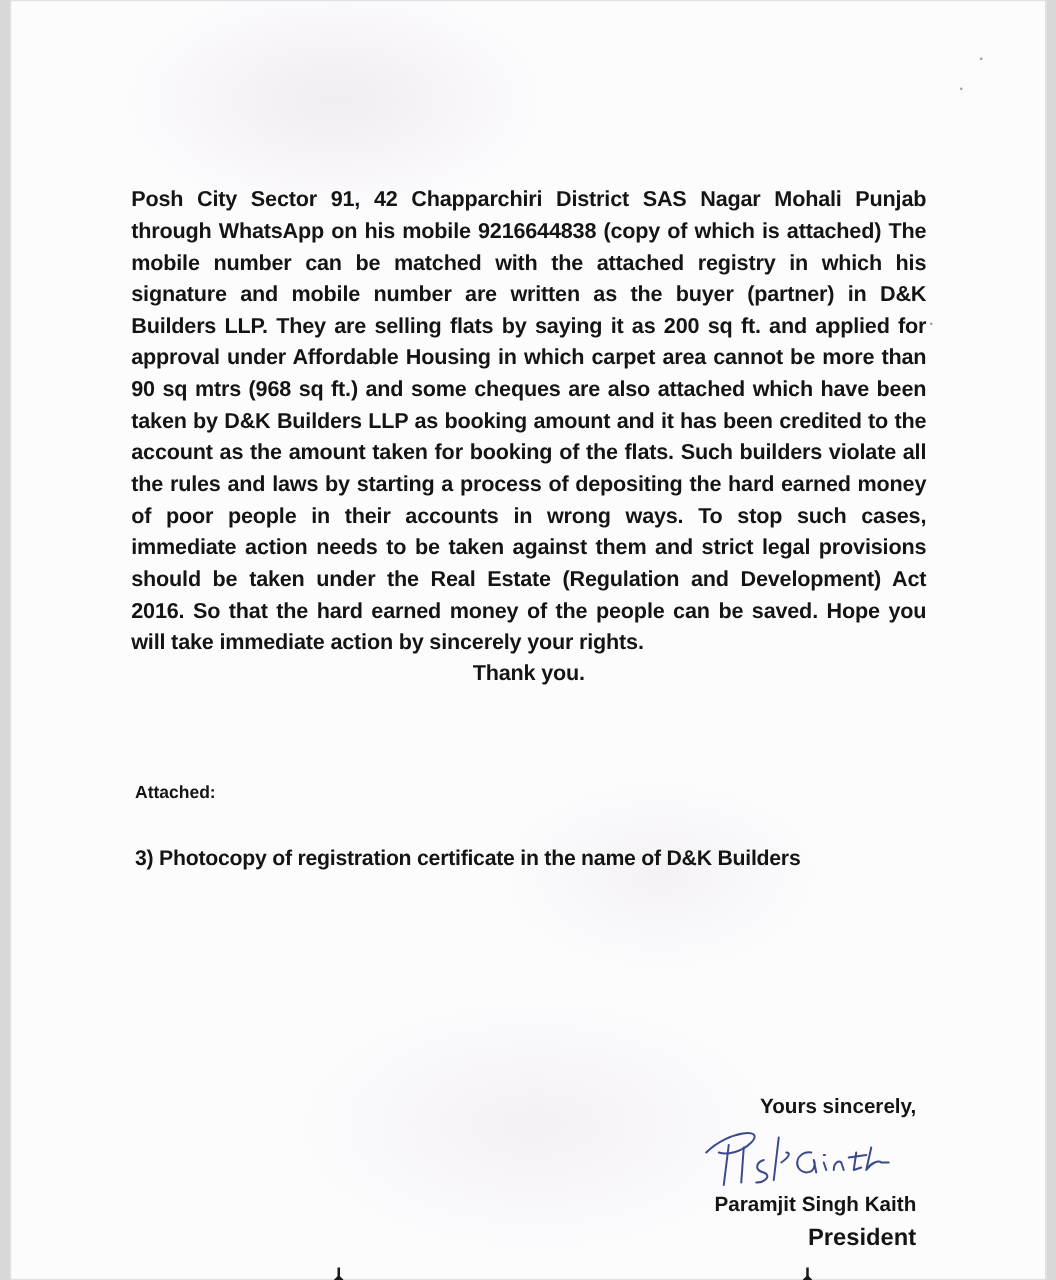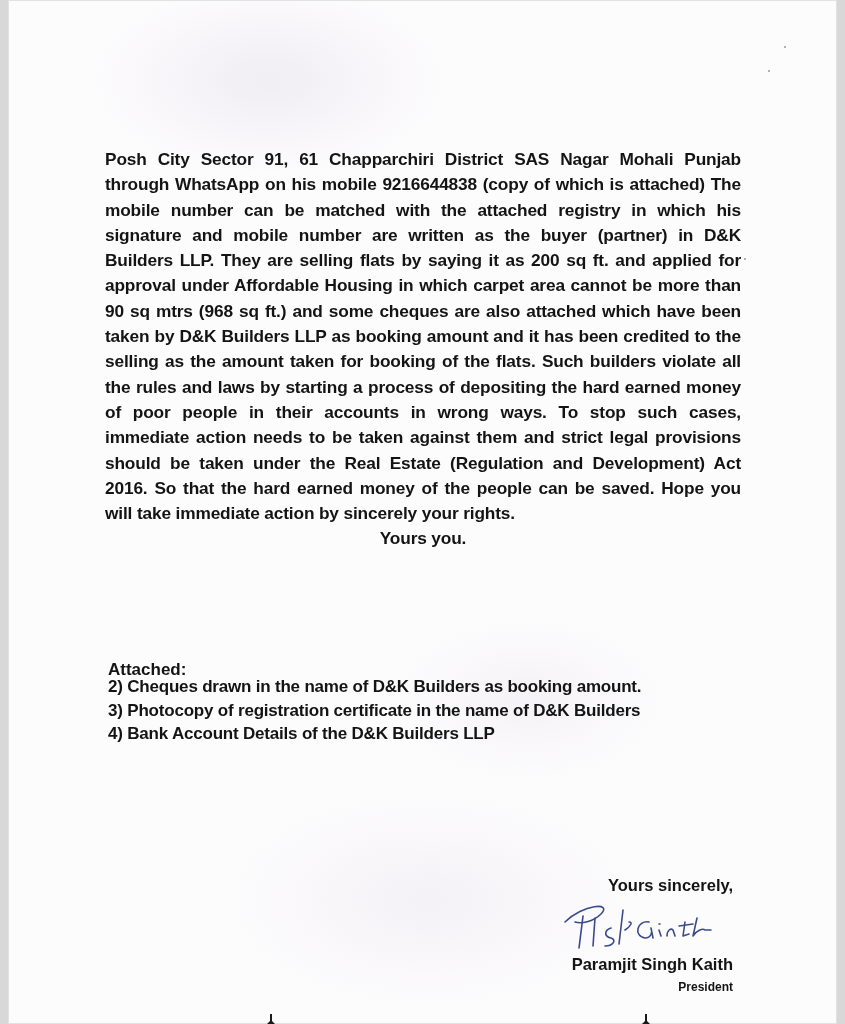--- a/index.html
+++ b/index.html
@@ -42,24 +42,23 @@
   }
   .thanks {
     margin: 0;
     text-align: center;
   }
   .attached-heading {
     position: absolute;
     left: 100px;
     top: 625px;
     font-family: "Liberation Sans", sans-serif;
-    font-size: 17px;
+    font-size: 14px;
     font-weight: bold;
     color: #141414;
-    margin-top: 35px;
   }
   .attach-list {
     position: absolute;
     left: 100px;
     top: 675px;
     width: 640px;
     margin: 0;
     padding: 0;
     list-style: none;
     font-family: "Liberation Sans", sans-serif;
@@ -95,21 +94,21 @@
     font-size: 16.5px;
     font-weight: bold;
     color: #141414;
     text-align: center;
   }
   .signer-title {
     position: absolute;
     right: 104px;
     top: 980px;
     font-family: "Liberation Sans", sans-serif;
-    font-size: 12px;
+    font-size: 19px;
     font-weight: bold;
     color: #141414;
     text-align: right;
   }
   .mark {
     position: absolute;
     width: 2px;
     height: 10px;
     background: #1a1a1a;
     top: 1014px;
@@ -132,47 +131,45 @@
     border-radius: 50%;
   }
 </style>
 </head>
 <body>
 
 <div class="page">
 
   <div class="body-text">
     <p class="para">
-      <span>Posh City Sector 91, 61 Chapparchiri District SAS Nagar Mohali </span>
+      <span>Posh City Sector 91, 42 Chapparchiri District SAS Nagar Mohali </span>
       <span>Punjab through WhatsApp on his mobile 9216644838 (copy of which </span>
       <span>is attached) The mobile number can be matched with the attached </span>
       <span>registry in which his signature and mobile number are written as the </span>
       <span>buyer (partner) in D&amp;K Builders LLP. They are selling flats by saying </span>
       <span>it as 200 sq ft. and applied for approval under Affordable Housing in </span>
       <span>which carpet area cannot be more than 90 sq mtrs (968 sq ft.) and </span>
       <span>some cheques are also attached which have been taken by D&amp;K </span>
       <span>Builders LLP as booking amount and it has been credited to the </span>
-      <span>selling as the amount taken for booking of the flats. Such builders </span>
+      <span>account as the amount taken for booking of the flats. Such builders </span>
       <span>violate all the rules and laws by starting a process of depositing the </span>
       <span>hard earned money of poor people in their accounts in wrong ways. </span>
       <span>To stop such cases, immediate action needs to be taken against </span>
       <span>them and strict legal provisions should be taken under the Real </span>
       <span>Estate (Regulation and Development) Act 2016. So that the hard </span>
       <span>earned money of the people can be saved. Hope you will take </span>
       <span>immediate action by sincerely your rights. </span>
     </p>
-    <p class="thanks">Yours you.</p>
+    <p class="thanks">Thank you.</p>
   </div>
 
   <div class="attached-heading">Attached:</div>
 
   <ul class="attach-list">
-    <li>2) Cheques drawn in the name of D&amp;K Builders as booking amount.</li>
     <li>3) Photocopy of registration certificate in the name of D&amp;K Builders</li>
-    <li>4) Bank Account Details of the D&amp;K Builders LLP</li>
   </ul>
 
   <div class="closing">Yours sincerely,</div>
 
   <svg class="signature" viewBox="0 0 210 60">
     <g fill="none" stroke="#3b4a8c" stroke-width="1.6" stroke-linecap="round" stroke-linejoin="round">
       <path d="M12 22 C 30 4, 60 2, 48 14 C 40 22, 28 24, 22 22"></path>
       <path d="M30 16 L 26 48"></path>
       <path d="M42 18 L 40 46"></path>
       <path d="M58 28 C 52 30, 50 36, 58 38 C 64 40, 60 46, 52 46"></path>

